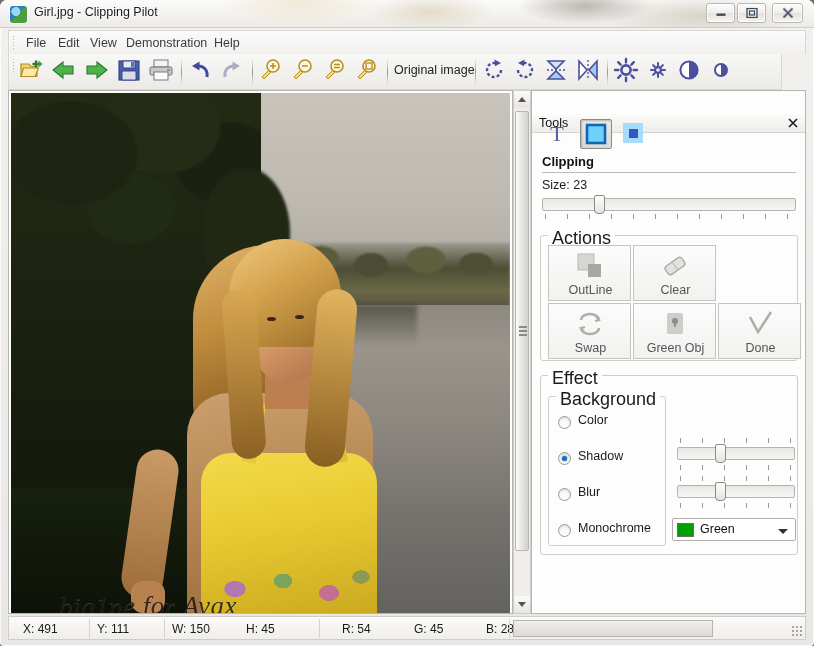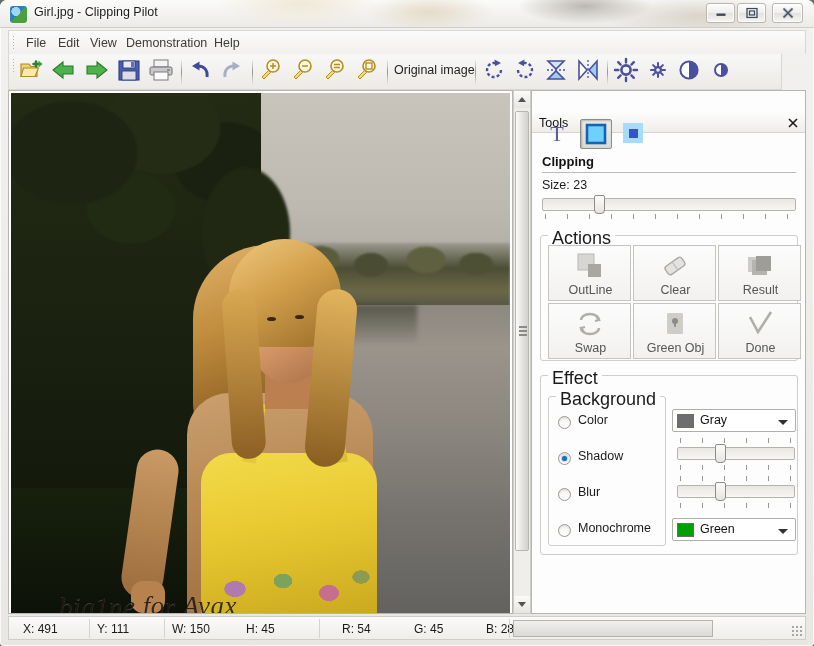--- a/index.html
+++ b/index.html
@@ -496,30 +496,20 @@
     </div>
     <div class="actbtn" style="left:16px; top:154px">
       <span class="ico">
         <svg width="30" height="30" viewBox="0 0 30 30">
             <rect x="3" y="3" width="16" height="16" fill="#d8d6d2" stroke="#bab8b3"></rect>
             <rect x="13" y="13" width="13" height="13" fill="#a9a7a2"></rect>
           </svg>
       </span>
       <span class="cap">OutLine</span>
     </div>
-    <div class="actbtn" style="left:186px; top:154px">
-      <span class="ico">
-        <svg width="30" height="30" viewBox="0 0 30 30">
-            <rect x="3" y="6" width="15" height="15" fill="#cdcbc7"></rect>
-            <rect x="7" y="9" width="15" height="15" fill="#b6b4af"></rect>
-            <rect x="11" y="5" width="15" height="15" fill="#9f9d98"></rect>
-          </svg>
-      </span>
-      <span class="cap">Result</span>
-    </div>
     <div class="actbtn" style="left:16px; top:212px">
       <span class="ico">
         <svg width="30" height="30" viewBox="0 0 30 30" fill="none" stroke="#b0aea9" stroke-width="2.6">
             <path d="M6 11a9 6 0 0 1 18 0"></path>
             <path d="M24 19a9 6 0 0 1-18 0"></path>
             <path d="M21 7l3 4-4 1" stroke-width="2.2"></path>
             <path d="M9 23l-3-4 4-1" stroke-width="2.2"></path>
           </svg>
       </span>
       <span class="cap">Swap</span>
@@ -551,25 +541,20 @@
 
     <div class="radio" style="left:26px; top:325px"></div>
     <div class="lbl" style="left:46px; top:322px">Color</div>
     <div class="radio on" style="left:26px; top:361px"></div>
     <div class="lbl" style="left:46px; top:358px">Shadow</div>
     <div class="radio" style="left:26px; top:397px"></div>
     <div class="lbl" style="left:46px; top:394px">Blur</div>
     <div class="radio" style="left:26px; top:433px"></div>
     <div class="lbl" style="left:46px; top:430px">Monochrome</div>
 
-    <div class="combo" style="left:140px; top:318px">
-      <span class="sw" id="sw-gray" style="background: rgb(110, 110, 110);"></span>
-      <span class="txt">Gray</span>
-      <span class="arr"></span>
-    </div>
 
     <div class="sl-ticks" style="left:148px; top:347px; width:112px"></div>
     <div class="sl-track" style="left:145px; top:356px; width:118px"></div>
     <div class="sl-thumb" style="left:183px; top:353px"></div>
     <div class="sl-ticks" style="left:148px; top:374px; width:112px"></div>
 
     <div class="sl-ticks" style="left:148px; top:385px; width:112px"></div>
     <div class="sl-track" style="left:145px; top:394px; width:118px"></div>
     <div class="sl-thumb" style="left:183px; top:391px"></div>
     <div class="sl-ticks" style="left:148px; top:412px; width:112px"></div>

